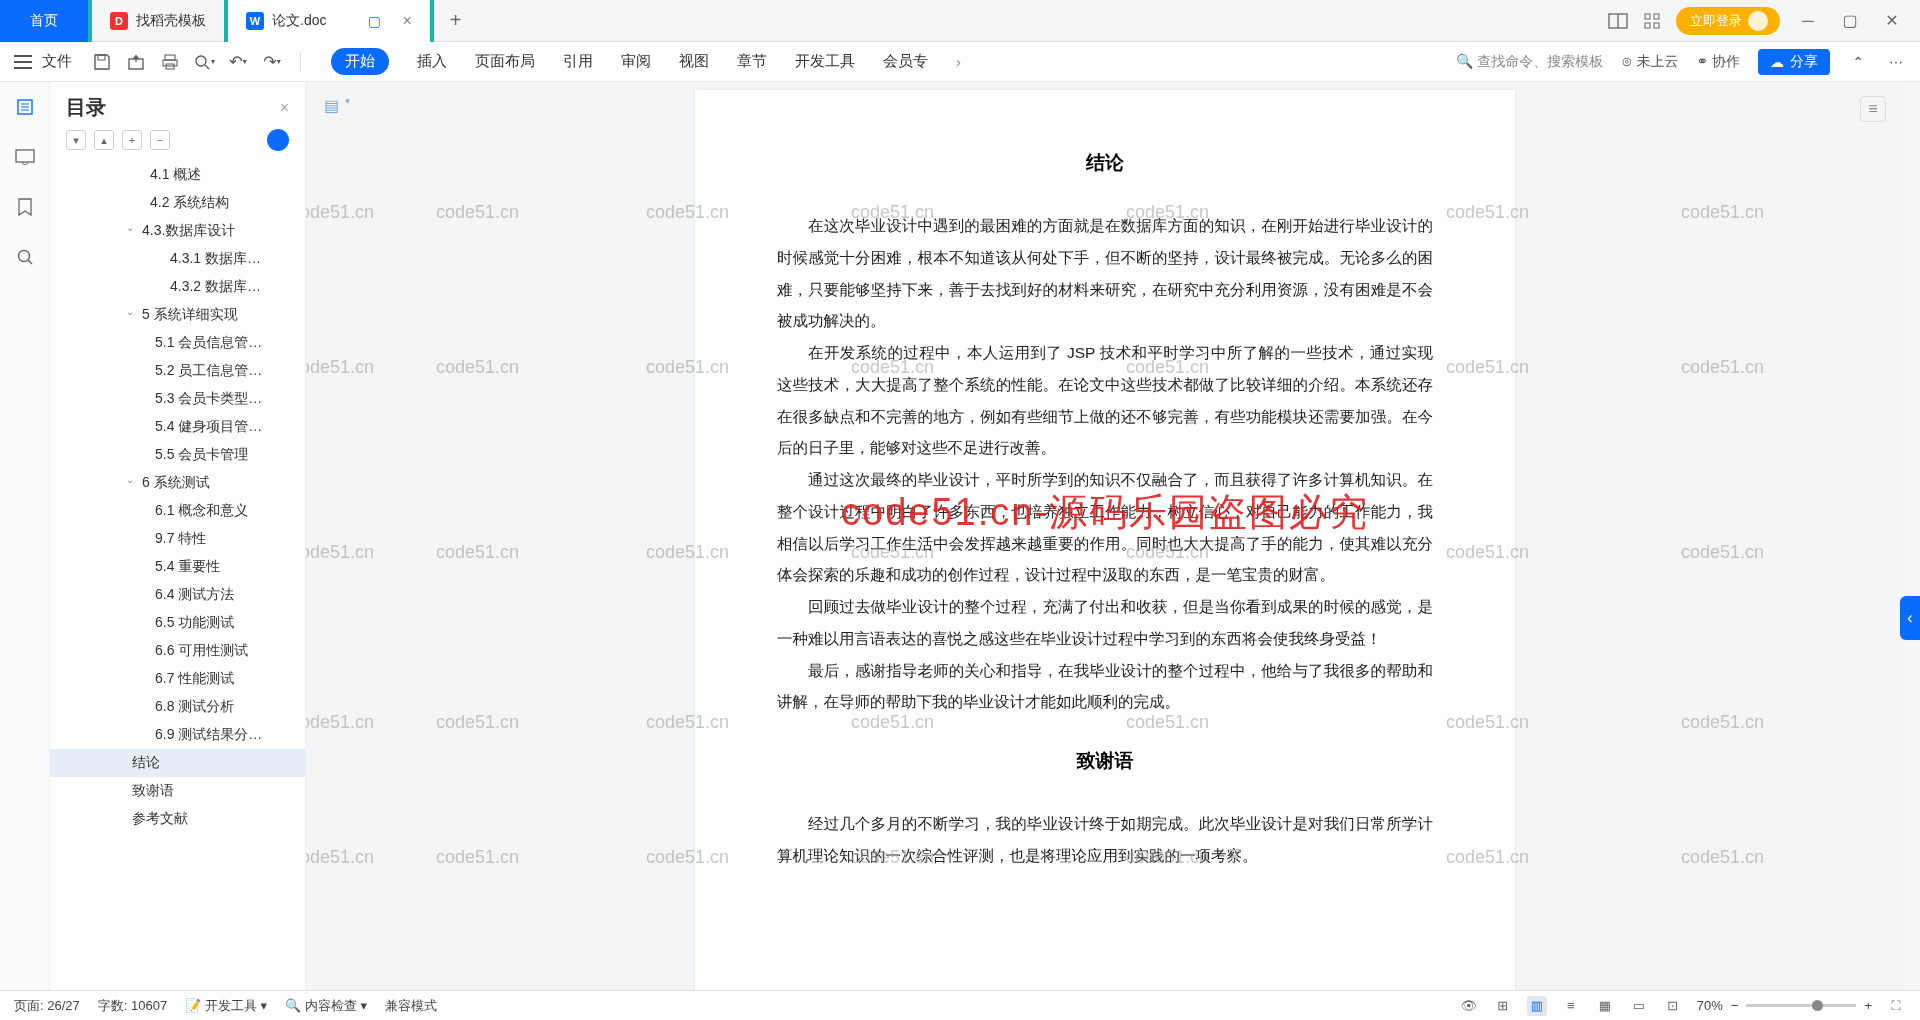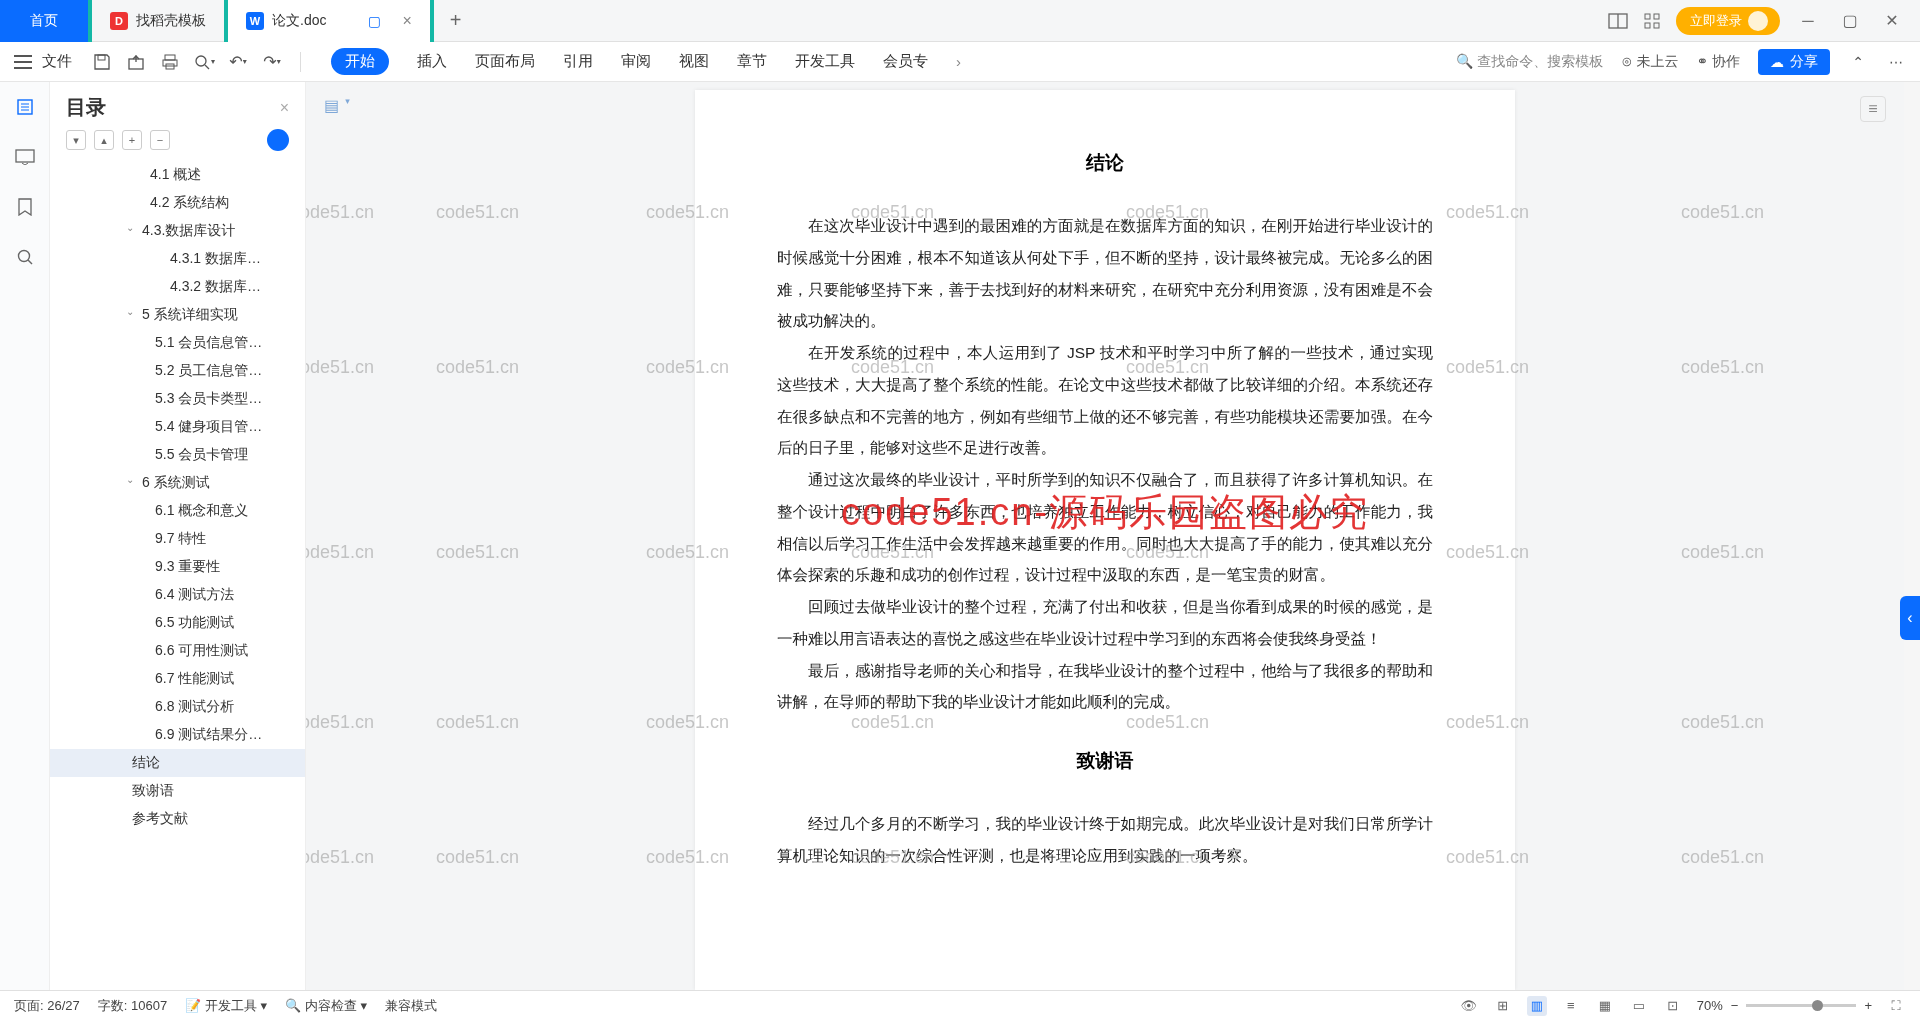--- a/index.html
+++ b/index.html
@@ -233,21 +233,21 @@
         <div class="ol-item lv2"><span>5.2 员工信息管…</span></div>
         <div class="ol-item lv2"><span>5.3 会员卡类型…</span></div>
         <div class="ol-item lv2"><span>5.4 健身项目管…</span></div>
         <div class="ol-item lv2"><span>5.5 会员卡管理</span></div>
         <div class="ol-item lv0g">
           <span class="chev">⌄</span>
           <span>6 系统测试</span>
         </div>
         <div class="ol-item lv2"><span>6.1 概念和意义</span></div>
         <div class="ol-item lv2"><span>9.7 特性</span></div>
-        <div class="ol-item lv2"><span>9.3 重要性</span></div>
+        <div class="ol-item lv2"><span>5.4 重要性</span></div>
         <div class="ol-item lv2"><span>6.4 测试方法</span></div>
         <div class="ol-item lv2"><span>6.5 功能测试</span></div>
         <div class="ol-item lv2"><span>6.6 可用性测试</span></div>
         <div class="ol-item lv2"><span>6.7 性能测试</span></div>
         <div class="ol-item lv2"><span>6.8 测试分析</span></div>
         <div class="ol-item lv2"><span>6.9 测试结果分…</span></div>
         <div class="ol-item lv0 sel"><span>结论</span></div>
         <div class="ol-item lv0"><span>致谢语</span></div>
         <div class="ol-item lv0"><span>参考文献</span></div>
       </div>

